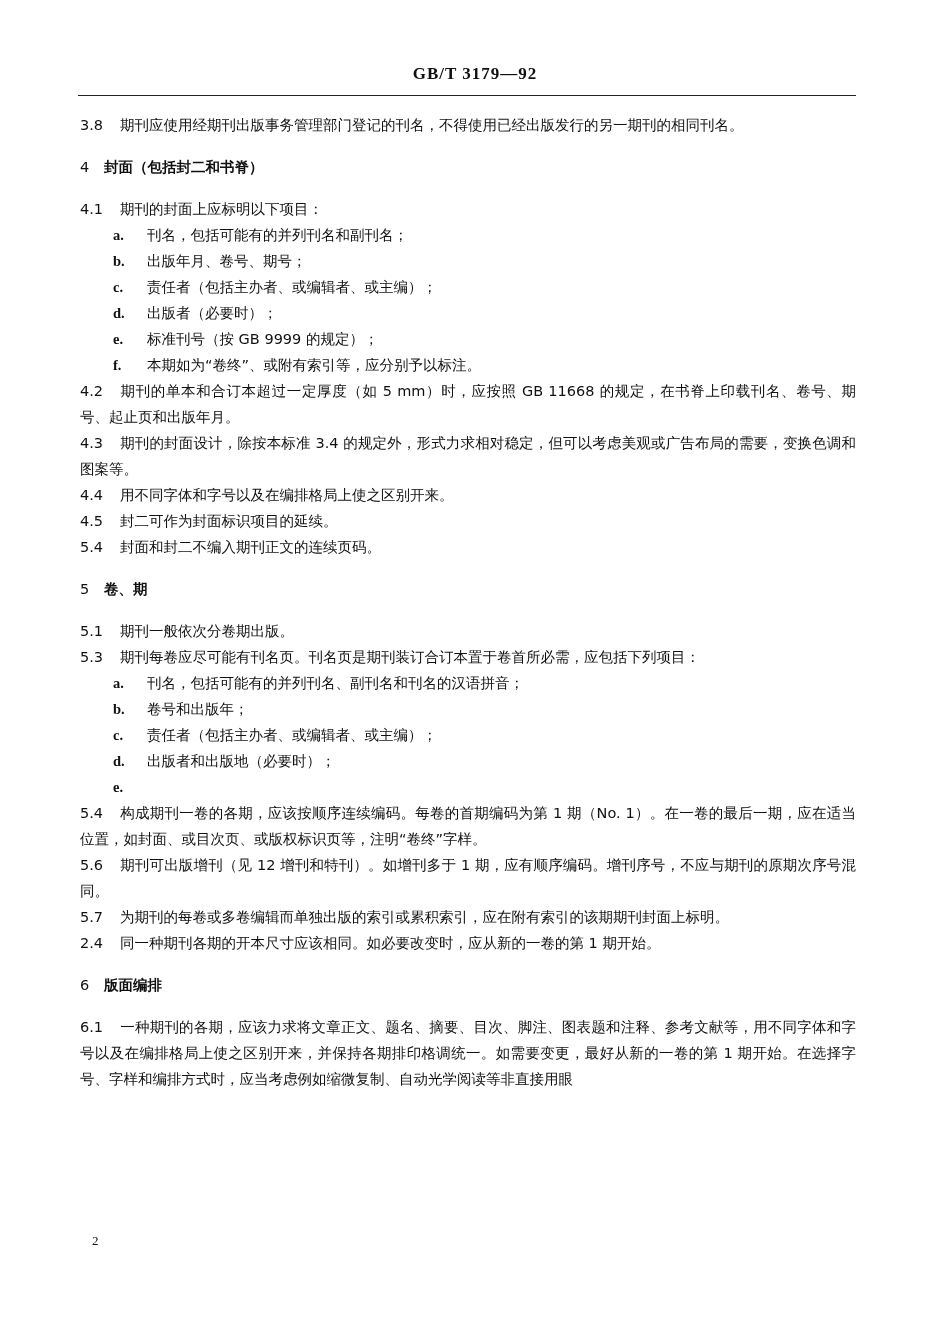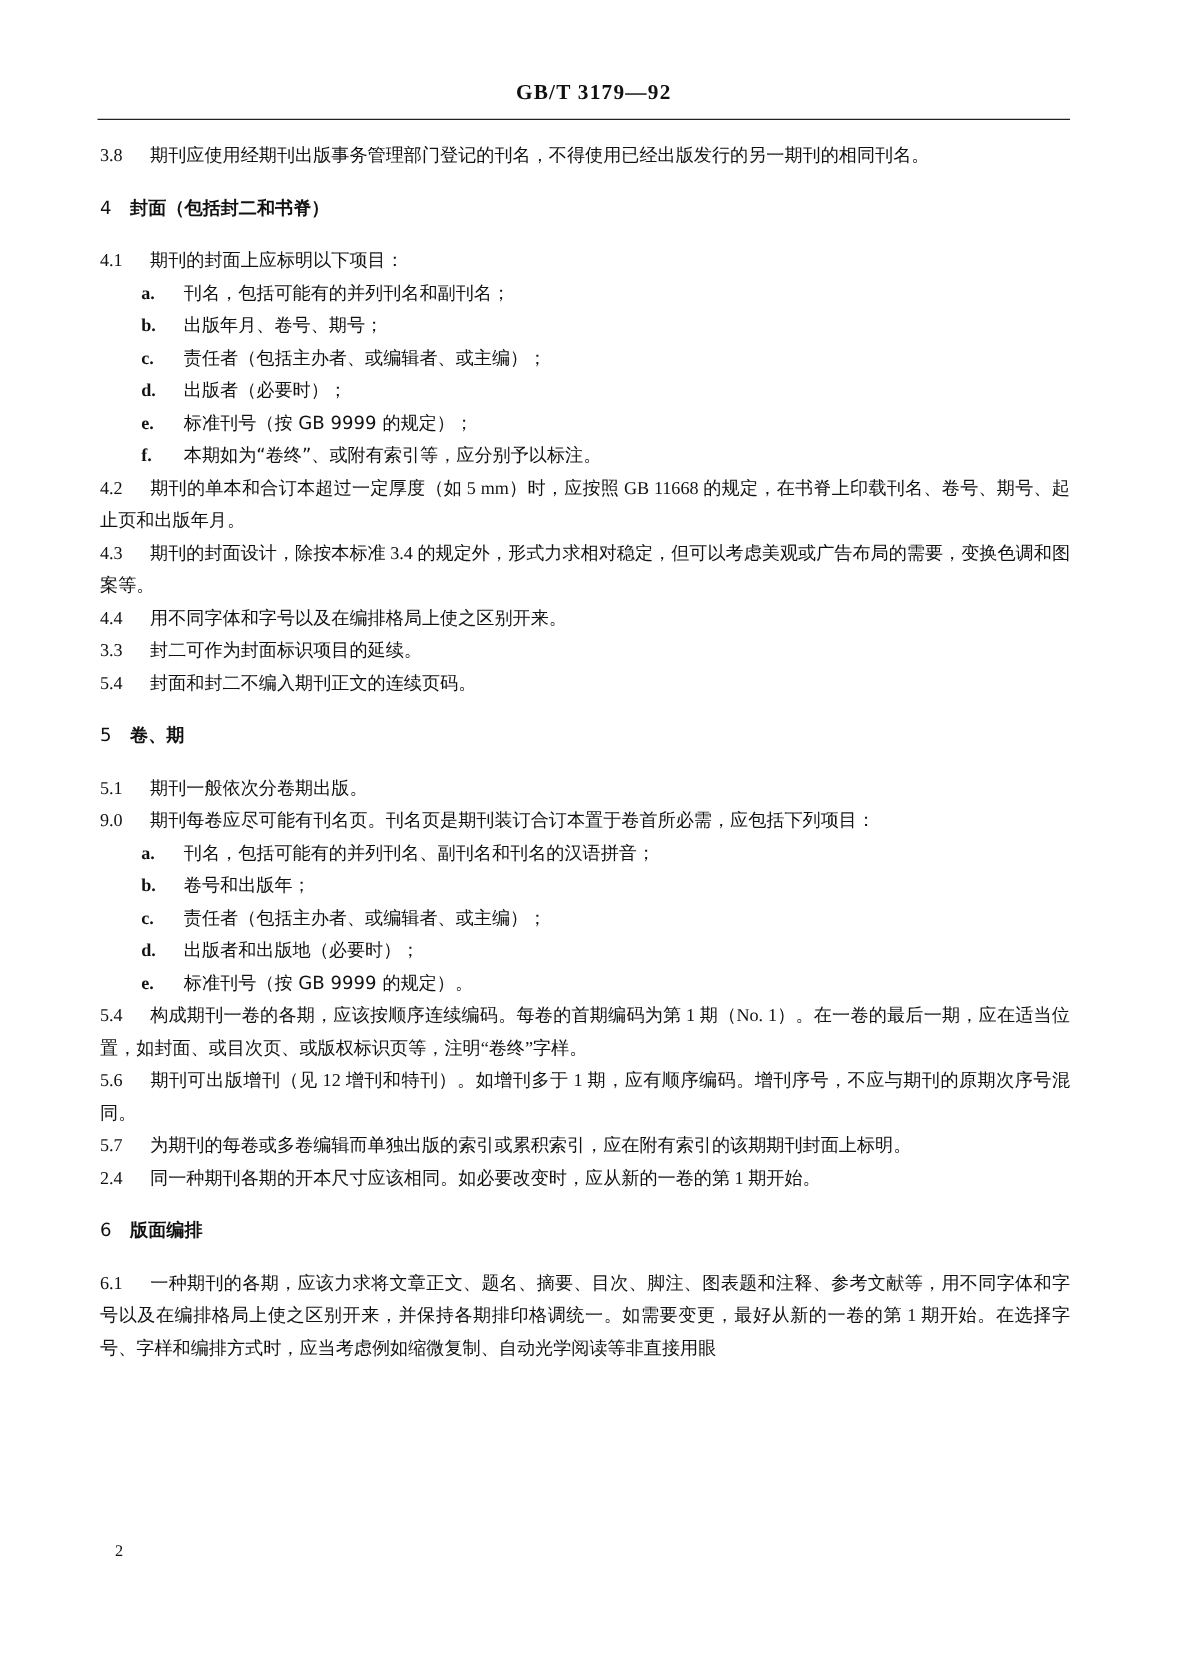--- a/index.html
+++ b/index.html
@@ -3,21 +3,21 @@
 <meta charset="utf-8">
 <style>
   html, body { margin:0; padding:0; background:#ffffff; }
   body { width:950px; height:1339px; position:relative; overflow:hidden;
          font-family:"DejaVu Sans", sans-serif; color:#111; }
   .page { position:absolute; left:0; top:0; width:950px; height:957px; }
   .header { position:absolute; top:64px; left:0; width:950px; text-align:center;
             font-size:17px; letter-spacing:1px; font-family:"Liberation Serif", serif; font-weight:bold; }
   .rule { position:absolute; top:95px; left:78px; width:778px; height:0; border-top:1.5px solid #222; }
   .body { position:absolute; top:112px; left:80px; width:776px; font-size:14.5px; line-height:26px; }
-  .p { margin:0; text-align:justify; text-align-last:left;font-family:Liberation Serif, serif; }
+  .p { margin:0; text-align:justify; text-align-last:left; }
   .p .num { display:inline-block; min-width:40px; }
   .sec { margin:16px 0 16px 0; font-weight:bold; }
   .sec .num { display:inline-block; min-width:24px; font-weight:normal; }
   .li { margin:0; padding-left:33px; display:flex; }
   .li .letter { display:inline-block; width:34px; font-family:"Liberation Serif", serif; font-weight:bold; }
   .footer-page { position:absolute; top:1233px; left:92px; font-size:13px; font-family:"Liberation Serif", serif; }
 </style>
 </head>
 <body>
 
@@ -48,44 +48,43 @@
         <span class="letter">e.</span>
         <span>标准刊号（按 GB 9999 的规定）；</span>
       </div>
       <div class="li">
         <span class="letter">f.</span>
         <span>本期如为“卷终”、或附有索引等，应分别予以标注。</span>
       </div>
       <div class="p"><span class="num">4.2</span><span>期刊的单本和合订本超过一定厚度（如 5 mm）时，应按照 GB 11668 的规定，在书脊上印载刊名、卷号、期号、起止页和出版年月。</span></div>
       <div class="p"><span class="num">4.3</span><span>期刊的封面设计，除按本标准 3.4 的规定外，形式力求相对稳定，但可以考虑美观或广告布局的需要，变换色调和图案等。</span></div>
       <div class="p"><span class="num">4.4</span><span>用不同字体和字号以及在编排格局上使之区别开来。</span></div>
-      <div class="p"><span class="num">3.3</span><span>封二可作为封面标识项目的延续。</span></div>
+      <div class="p"><span class="num">4.5</span><span>封二可作为封面标识项目的延续。</span></div>
       <div class="p"><span class="num">5.4</span><span>封面和封二不编入期刊正文的连续页码。</span></div>
       <div class="sec"><span class="num">5</span><span>卷、期</span></div>
       <div class="p"><span class="num">5.1</span><span>期刊一般依次分卷期出版。</span></div>
-      <div class="p"><span class="num">9.0</span><span>期刊每卷应尽可能有刊名页。刊名页是期刊装订合订本置于卷首所必需，应包括下列项目：</span></div>
+      <div class="p"><span class="num">5.3</span><span>期刊每卷应尽可能有刊名页。刊名页是期刊装订合订本置于卷首所必需，应包括下列项目：</span></div>
       <div class="li">
         <span class="letter">a.</span>
         <span>刊名，包括可能有的并列刊名、副刊名和刊名的汉语拼音；</span>
       </div>
       <div class="li">
         <span class="letter">b.</span>
         <span>卷号和出版年；</span>
       </div>
       <div class="li">
         <span class="letter">c.</span>
         <span>责任者（包括主办者、或编辑者、或主编）；</span>
       </div>
       <div class="li">
         <span class="letter">d.</span>
         <span>出版者和出版地（必要时）；</span>
       </div>
       <div class="li">
         <span class="letter">e.</span>
-        <span>标准刊号（按 GB 9999 的规定）。</span>
       </div>
       <div class="p"><span class="num">5.4</span><span>构成期刊一卷的各期，应该按顺序连续编码。每卷的首期编码为第 1 期（No. 1）。在一卷的最后一期，应在适当位置，如封面、或目次页、或版权标识页等，注明“卷终”字样。</span></div>
       <div class="p"><span class="num">5.6</span><span>期刊可出版增刊（见 12 增刊和特刊）。如增刊多于 1 期，应有顺序编码。增刊序号，不应与期刊的原期次序号混同。</span></div>
       <div class="p"><span class="num">5.7</span><span>为期刊的每卷或多卷编辑而单独出版的索引或累积索引，应在附有索引的该期期刊封面上标明。</span></div>
       <div class="p"><span class="num">2.4</span><span>同一种期刊各期的开本尺寸应该相同。如必要改变时，应从新的一卷的第 1 期开始。</span></div>
       <div class="sec"><span class="num">6</span><span>版面编排</span></div>
       <div class="p"><span class="num">6.1</span><span>一种期刊的各期，应该力求将文章正文、题名、摘要、目次、脚注、图表题和注释、参考文献等，用不同字体和字号以及在编排格局上使之区别开来，并保持各期排印格调统一。如需要变更，最好从新的一卷的第 1 期开始。在选择字号、字样和编排方式时，应当考虑例如缩微复制、自动光学阅读等非直接用眼</span></div>
     </div>
   <div class="footer-page">2</div>
 </div>

